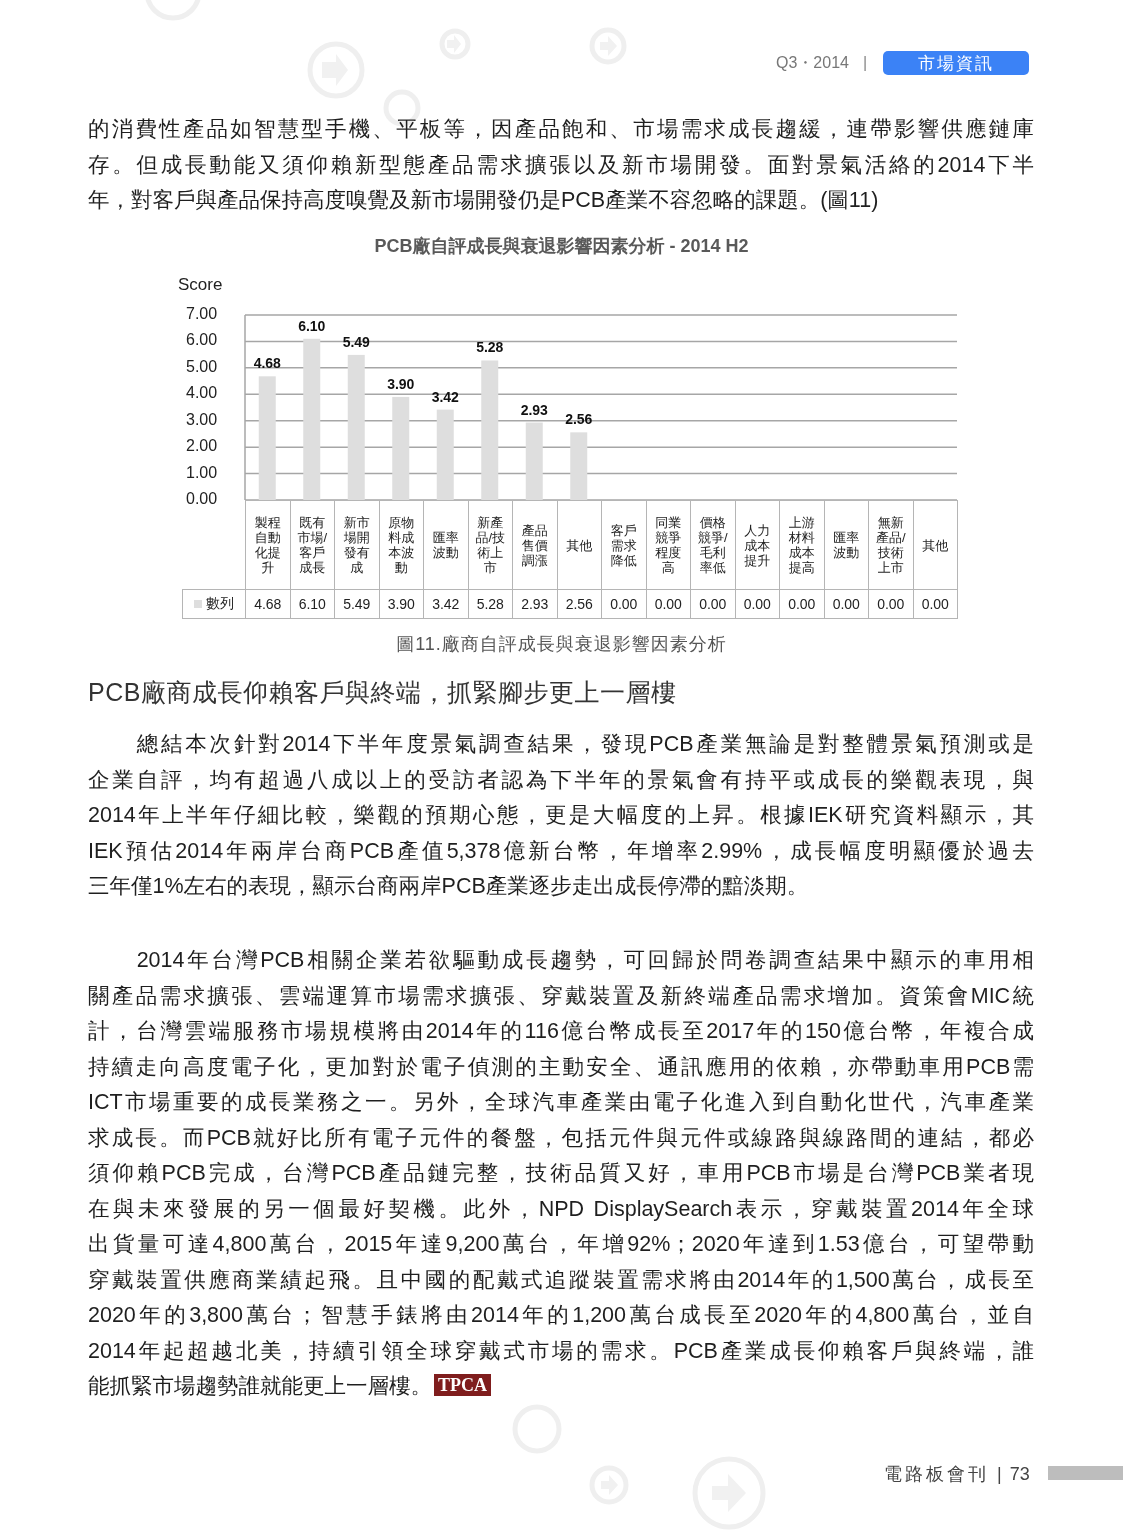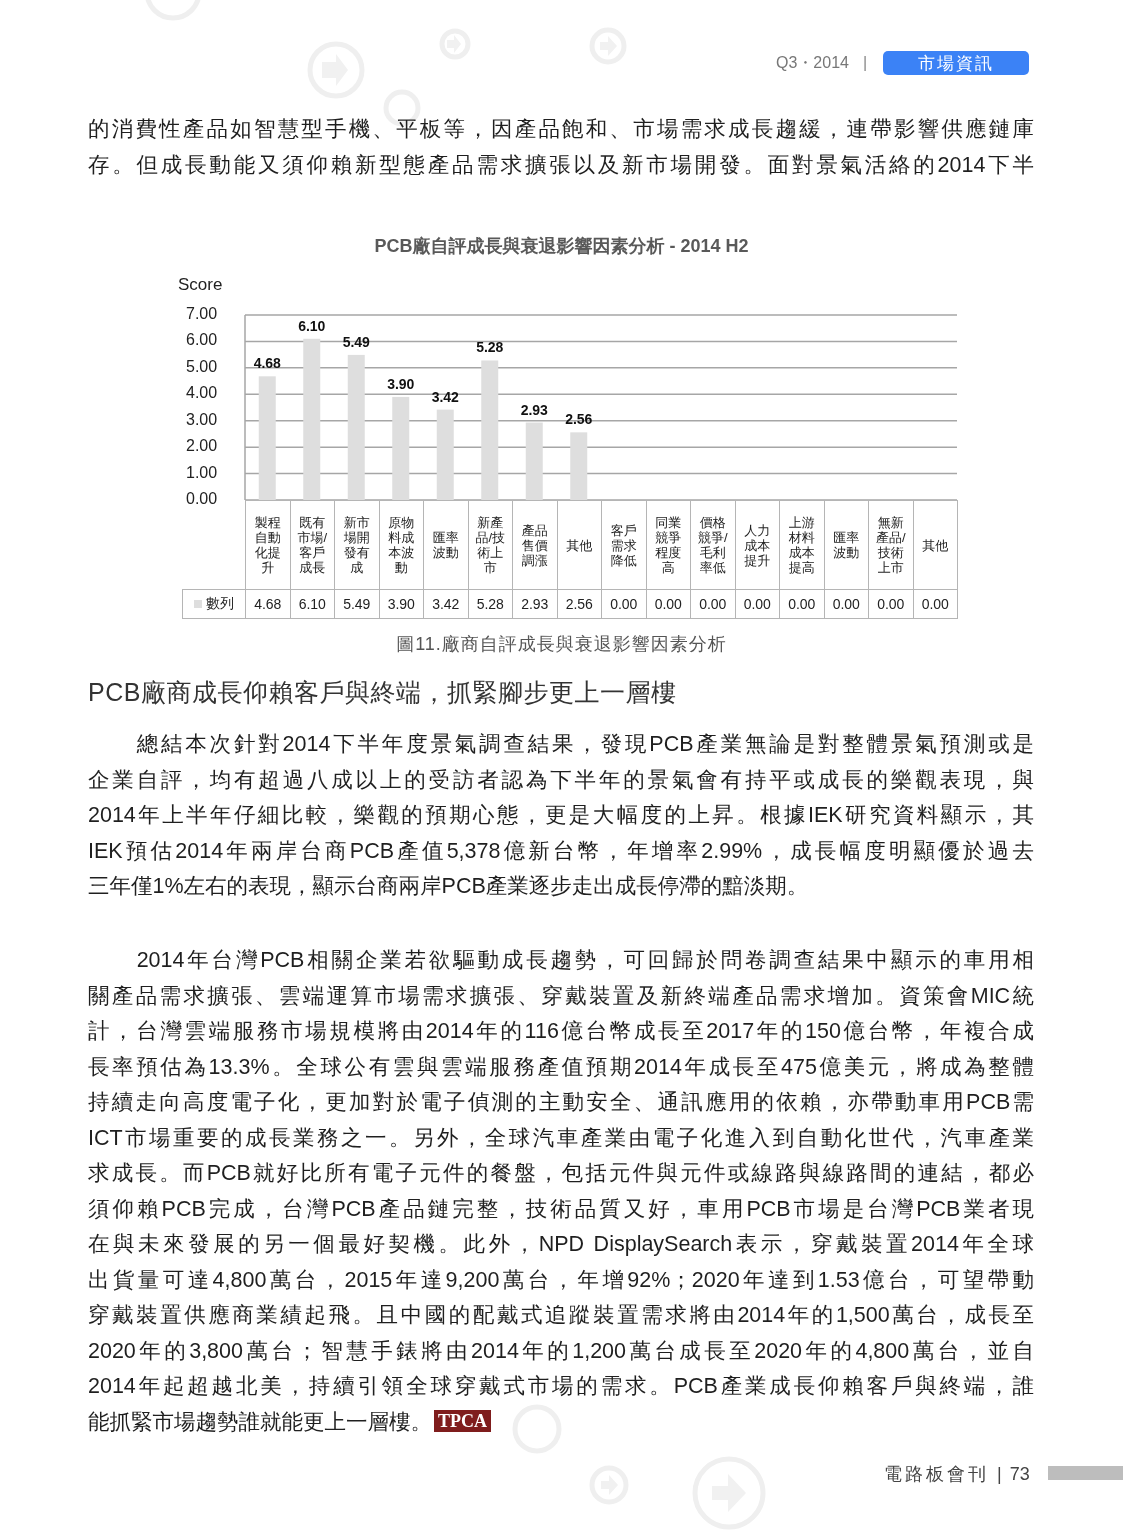--- a/index.html
+++ b/index.html
@@ -88,20 +88,21 @@
 
 <div class="header-meta">
   <span>Q3・2014</span>
   <span class="sep">|</span>
   <span class="header-badge">市場資訊</span>
 </div>
 
 <div class="para" style="top:112px;">
   <span class="ln">的消費性產品如智慧型手機、平板等，因產品飽和、市場需求成長趨緩，連帶影響供應鏈庫</span>
   <span class="ln">存。但成長動能又須仰賴新型態產品需求擴張以及新市場開發。面對景氣活絡的2014下半</span>
+  <span class="ln last">年，對客戶與產品保持高度嗅覺及新市場開發仍是PCB產業不容忽略的課題。(圖11)</span>
 </div>
 
 <div class="chart-title">PCB廠自評成長與衰退影響因素分析 - 2014 H2</div>
 <div class="y-title">Score</div>
 <div id="y-ticks">
     <div class="y-tick" style="top: 305px;">7.00</div>
     <div class="y-tick" style="top: 331.429px;">6.00</div>
     <div class="y-tick" style="top: 357.857px;">5.00</div>
     <div class="y-tick" style="top: 384.286px;">4.00</div>
     <div class="y-tick" style="top: 410.714px;">3.00</div>
@@ -256,21 +257,20 @@
     <span class="ln"><span>企業自評，均有超過八成以上的受訪者認為下半年的景氣會有持平或成長的樂觀表現，與</span></span>
     <span class="ln"><span>2014年上半年仔細比較，樂觀的預期心態，更是大幅度的上昇。根據IEK研究資料顯示，其</span></span>
     <span class="ln"><span>IEK預估2014年兩岸台商PCB產值5,378億新台幣，年增率2.99%，成長幅度明顯優於過去</span></span>
     <span class="ln last"><span>三年僅1%左右的表現，顯示台商兩岸PCB產業逐步走出成長停滯的黯淡期。</span></span>
   </div>
 
 <div class="para" style="top:943px;" id="para2">
     <span class="ln"><span>　　2014年台灣PCB相關企業若欲驅動成長趨勢，可回歸於問卷調查結果中顯示的車用相</span></span>
     <span class="ln"><span>關產品需求擴張、雲端運算市場需求擴張、穿戴裝置及新終端產品需求增加。資策會MIC統</span></span>
     <span class="ln"><span>計，台灣雲端服務市場規模將由2014年的116億台幣成長至2017年的150億台幣，年複合成</span></span>
-    <span class="ln"><span>長率預估為13.3%。全球公有雲與雲端服務產值預期2014年成長至475億美元，將成為整體</span></span>
     <span class="ln"><span>持續走向高度電子化，更加對於電子偵測的主動安全、通訊應用的依賴，亦帶動車用PCB需</span></span>
     <span class="ln"><span>ICT市場重要的成長業務之一。另外，全球汽車產業由電子化進入到自動化世代，汽車產業</span></span>
     <span class="ln"><span>求成長。而PCB就好比所有電子元件的餐盤，包括元件與元件或線路與線路間的連結，都必</span></span>
     <span class="ln"><span>須仰賴PCB完成，台灣PCB產品鏈完整，技術品質又好，車用PCB市場是台灣PCB業者現</span></span>
     <span class="ln"><span>在與未來發展的另一個最好契機。此外，NPD DisplaySearch表示，穿戴裝置2014年全球</span></span>
     <span class="ln"><span>出貨量可達4,800萬台，2015年達9,200萬台，年增92%；2020年達到1.53億台，可望帶動</span></span>
     <span class="ln"><span>穿戴裝置供應商業績起飛。且中國的配戴式追蹤裝置需求將由2014年的1,500萬台，成長至</span></span>
     <span class="ln"><span>2020年的3,800萬台；智慧手錶將由2014年的1,200萬台成長至2020年的4,800萬台，並自</span></span>
     <span class="ln"><span>2014年起超越北美，持續引領全球穿戴式市場的需求。PCB產業成長仰賴客戶與終端，誰</span></span>
     <span class="ln last"><span>能抓緊市場趨勢誰就能更上一層樓。</span><span class="tpca-badge">TPCA</span></span>

